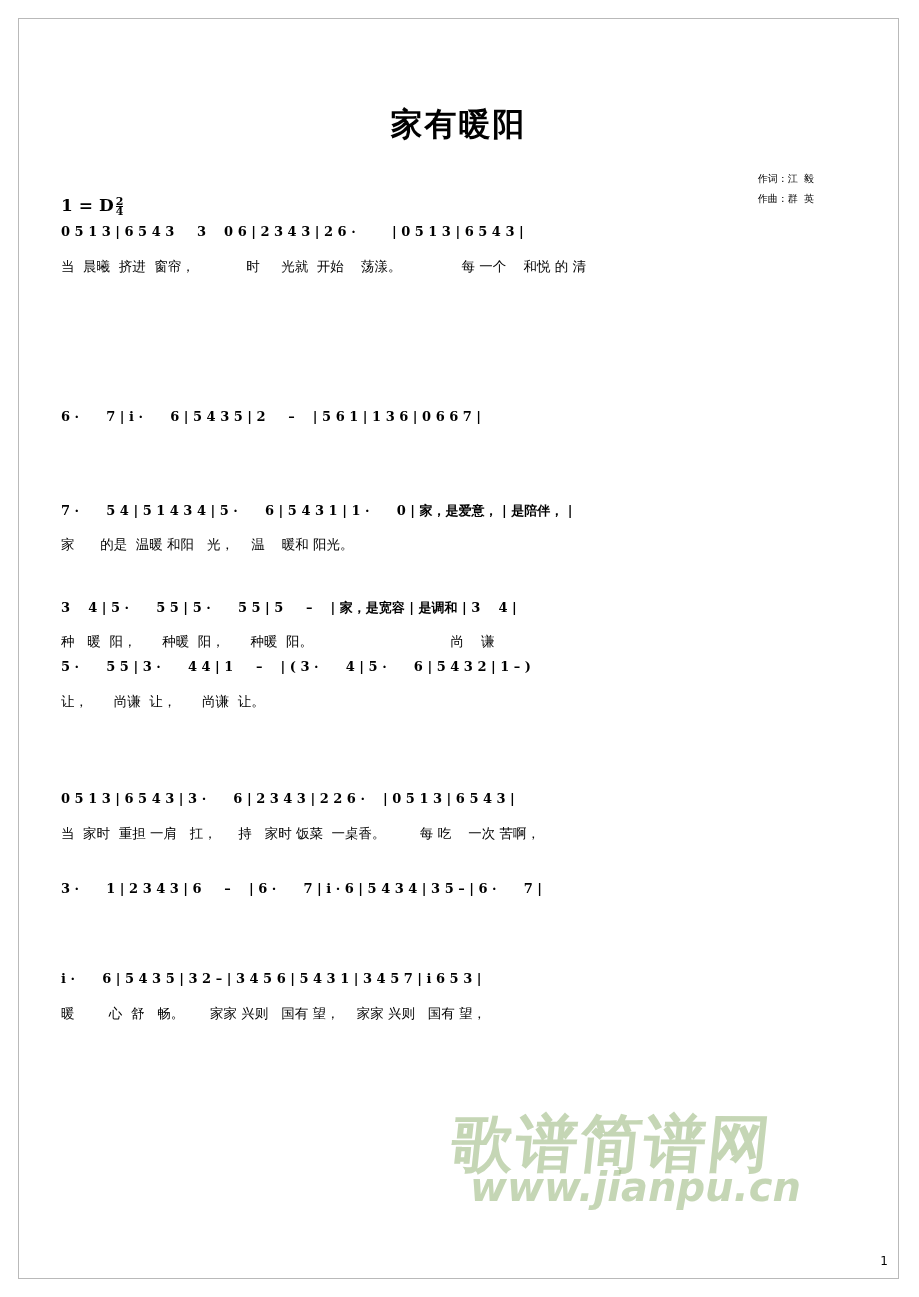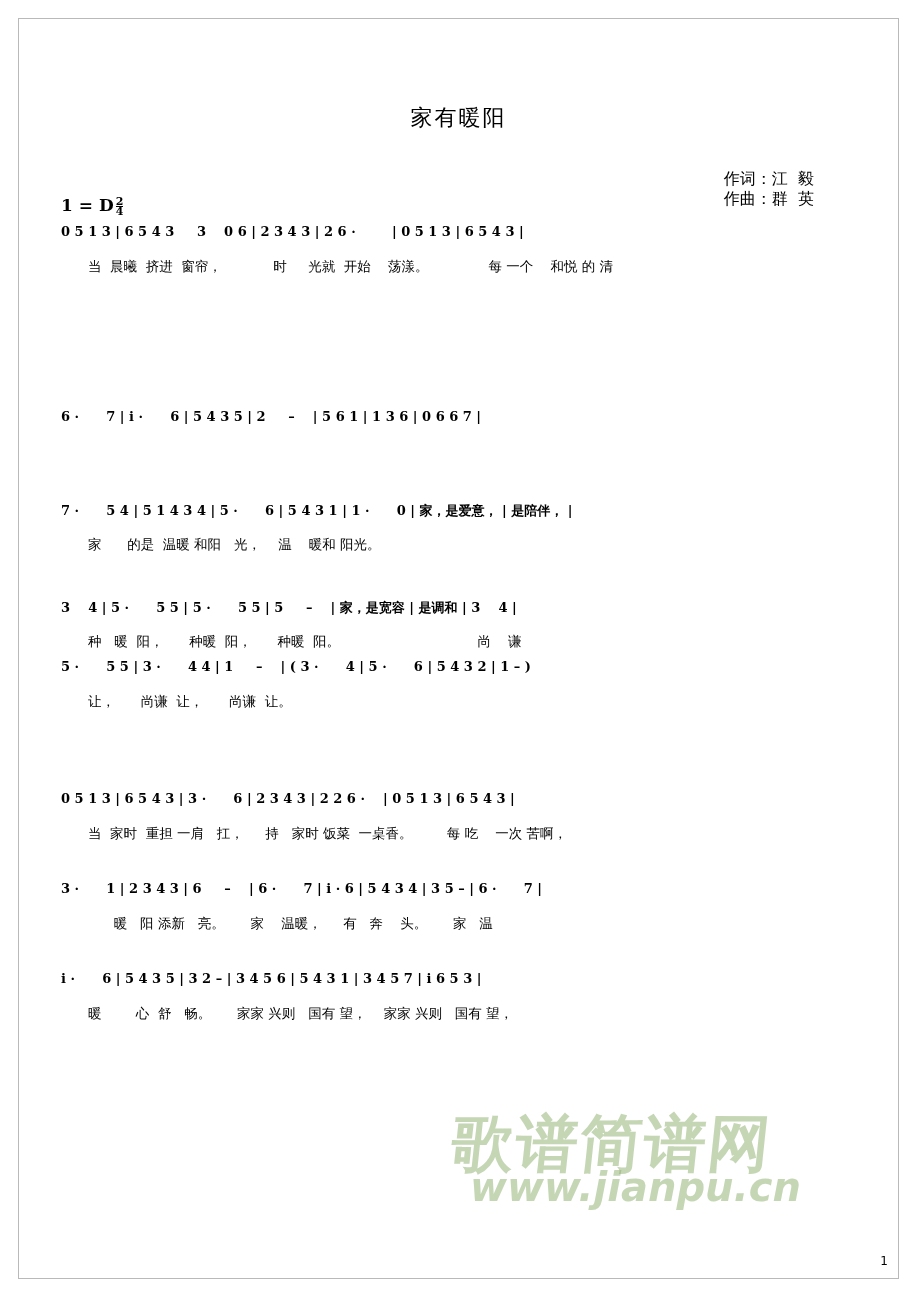--- a/index.html
+++ b/index.html
@@ -21,30 +21,30 @@
   }
   .inner{
     position:absolute;
     left:0;top:0;right:0;bottom:0;
   }
   .title{
     position:absolute;
     top:84px;left:0;width:100%;
     text-align:center;
     font-family:"DejaVu Sans", sans-serif;
-    font-size:22px;
-    font-weight:normal;
+    font-size:32px;
+    font-weight:bold;
     letter-spacing:2px;
   }
   .credits{
     position:absolute;
     top:150px;right:84px;
     text-align:right;
     font-family:"DejaVu Sans", sans-serif;
-    font-size:16px;
+    font-size:10px;
     line-height:20px;
   }
   .credits div{white-space:pre;}
   .keysig{
     position:absolute;
     top:176px;left:42px;
     font-family:"DejaVu Serif", serif;
     font-size:17px;
     font-weight:bold;
   }
@@ -75,21 +75,20 @@
     letter-spacing:0px;
     white-space:pre;
   }
   .lyrics{
     position:relative;
     height:26px;
     font-family:"DejaVu Sans", sans-serif;
     font-size:13.5px;
     white-space:pre;
     color:#000;
-    margin-left:27px;
   }
 
   
   .wm{
     position:absolute;
     right:26px;bottom:46px;
     width:420px;height:130px;
     pointer-events:none;
   }
   .wm .wm-cn{
@@ -161,21 +160,20 @@
       <div class="lyrics">让，      尚谦  让，      尚谦  让。</div>
     </div>
 
     <div class="system" style="top:772px">
       <div class="notes">0 5 1 3 | 6 5 4 3 | 3 ·      6 | 2 3 4 3 | 2 2 6 ·    | 0 5 1 3 | 6 5 4 3 |</div>
       <div class="lyrics">当  家时  重担 一肩   扛，     持   家时 饭菜  一桌香。        每 吃    一次 苦啊，</div>
     </div>
 
     <div class="system" style="top:862px">
       <div class="notes">3 ·      1 | 2 3 4 3 | 6     –    | 6 ·      7 | i · 6 | 5 4 3 4 | 3 5 – | 6 ·      7 |</div>
-      <div class="lyrics">      暖   阳 添新   亮。      家    温暖，     有   奔    头。      家   温</div>
     </div>
 
     <div class="system" style="top:952px">
       <div class="notes">i ·      6 | 5 4 3 5 | 3 2 – | 3 4 5 6 | 5 4 3 1 | 3 4 5 7 | i 6 5 3 |</div>
       <div class="lyrics">暖        心  舒   畅。      家家 兴则   国有 望，    家家 兴则   国有 望，</div>
     </div>
 
 
     <div class="wm">
       <div class="wm-cn">歌谱简谱网</div>

